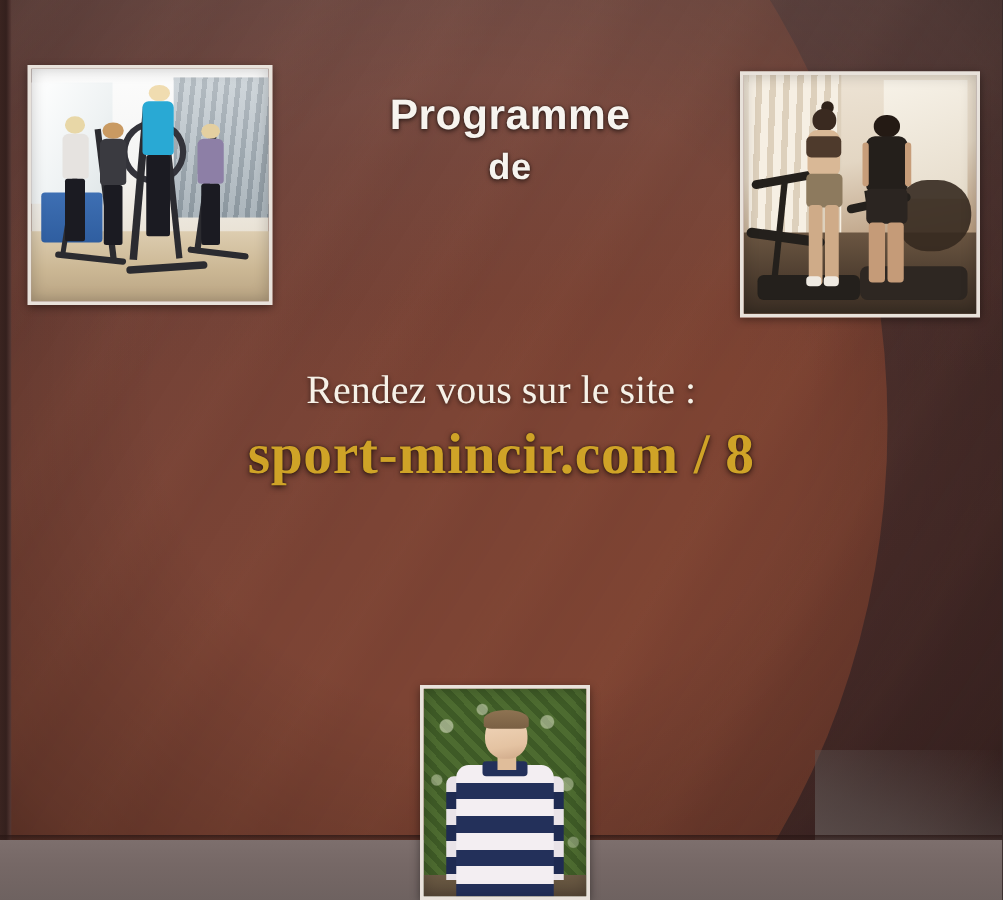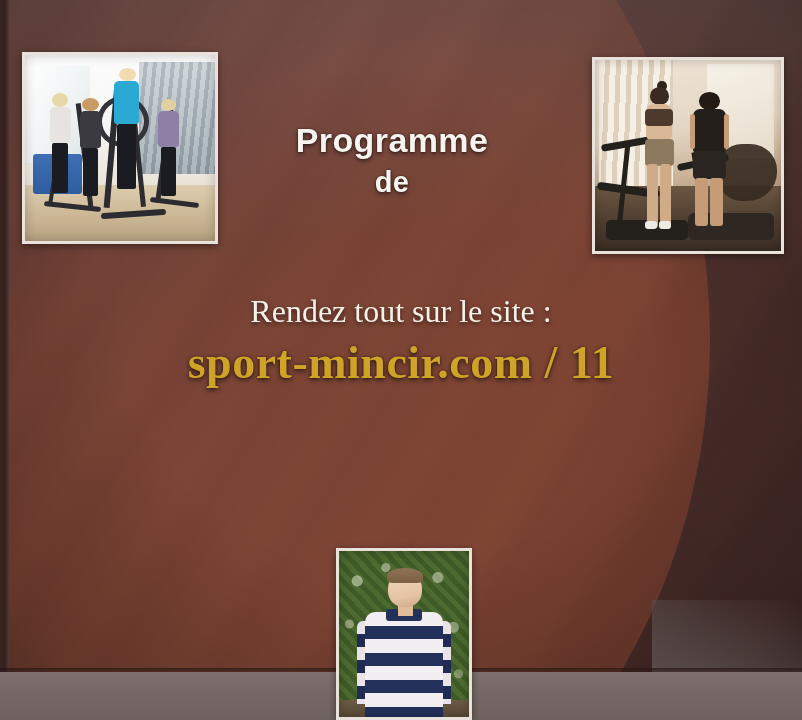--- a/index.html
+++ b/index.html
@@ -273,24 +273,23 @@
     position: absolute; left: 36%; top: 35%; width: 28%; height: 7%;
     background: #23305a; border-radius: 3px;
   }
   .pp-armL { position: absolute; left: 14%; top: 42%; width: 12%; height: 50%; background: repeating-linear-gradient(180deg,#e9e3e8 0px,#e9e3e8 13px,#1f2b52 13px,#1f2b52 26px); border-radius: 6px 0 0 0; }
   .pp-armR { position: absolute; right: 14%; top: 42%; width: 12%; height: 50%; background: repeating-linear-gradient(180deg,#e9e3e8 0px,#e9e3e8 13px,#1f2b52 13px,#1f2b52 26px); border-radius: 0 6px 0 0; }
   .photo-soft { position: absolute; inset: 0; box-shadow: inset 0 0 12px rgba(0,0,0,0.22); }
 
   
   .title-block {
     position: absolute;
-    left: 212px; top: 72px;
+    left: 228px; top: 72px;
     width: 360px;
     text-align: center;
-    margin-top: 48px;
   }
   .t-line1, .t-line2 {
     color: #f7f4ef;
     font-weight: bold;
     letter-spacing: 0.4px;
     text-shadow: 0 2px 4px rgba(0,0,0,0.55), 0 0 2px rgba(0,0,0,0.5);
   }
   .t-line1 { font-size: 34px; line-height: 40px; }
   .t-line2 { font-size: 29px; line-height: 44px; }
   .t-line3 {
@@ -439,17 +438,17 @@
       <div class="photo-soft"></div>
     </div>
   </div>
 
   <div class="title-block">
     <div class="t-line1">Programme</div>
     <div class="t-line2">de</div>
   </div>
 
   <div class="cta-block">
-    <div class="c-line1">Rendez tout sur le site :</div>
-    <div class="c-url">sport-mincir.com / 11</div>
+    <div class="c-line1">Rendez vous sur le site :</div>
+    <div class="c-url">sport-mincir.com / 8</div>
   </div>
 
 </div>
 
 </body></html>

